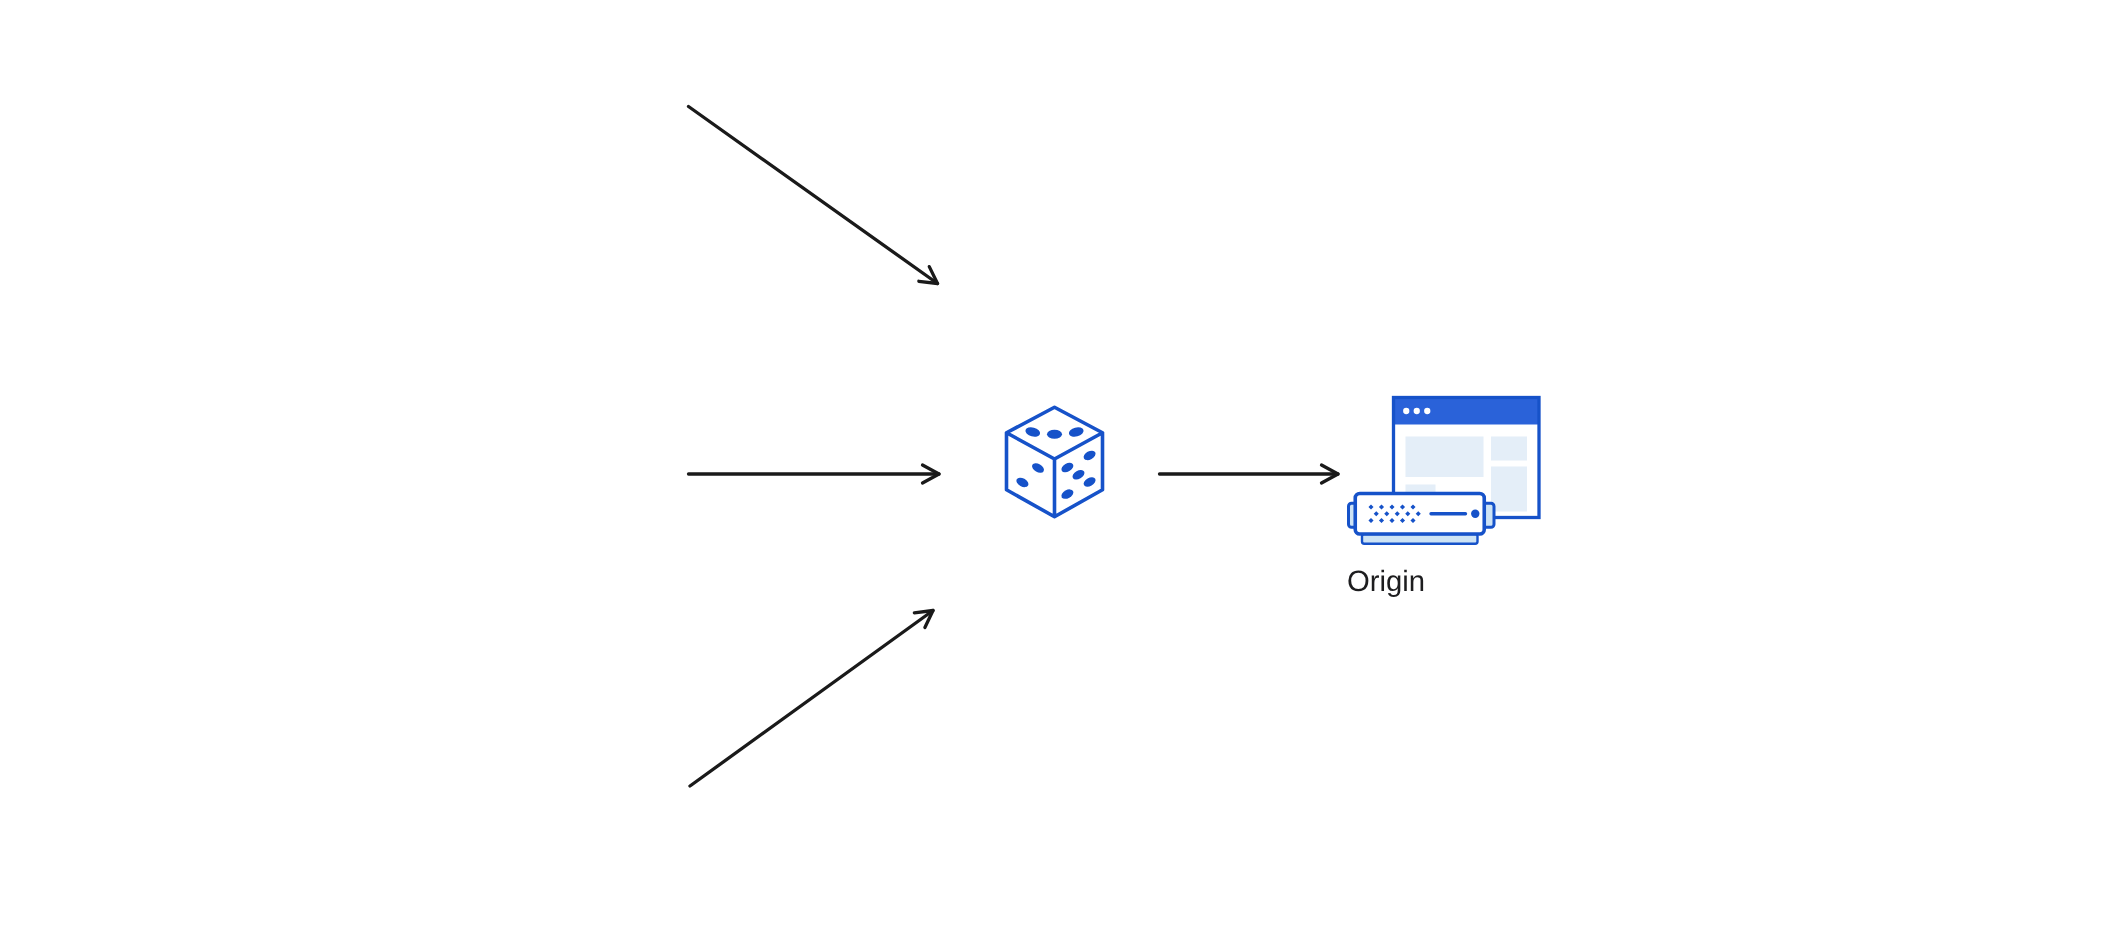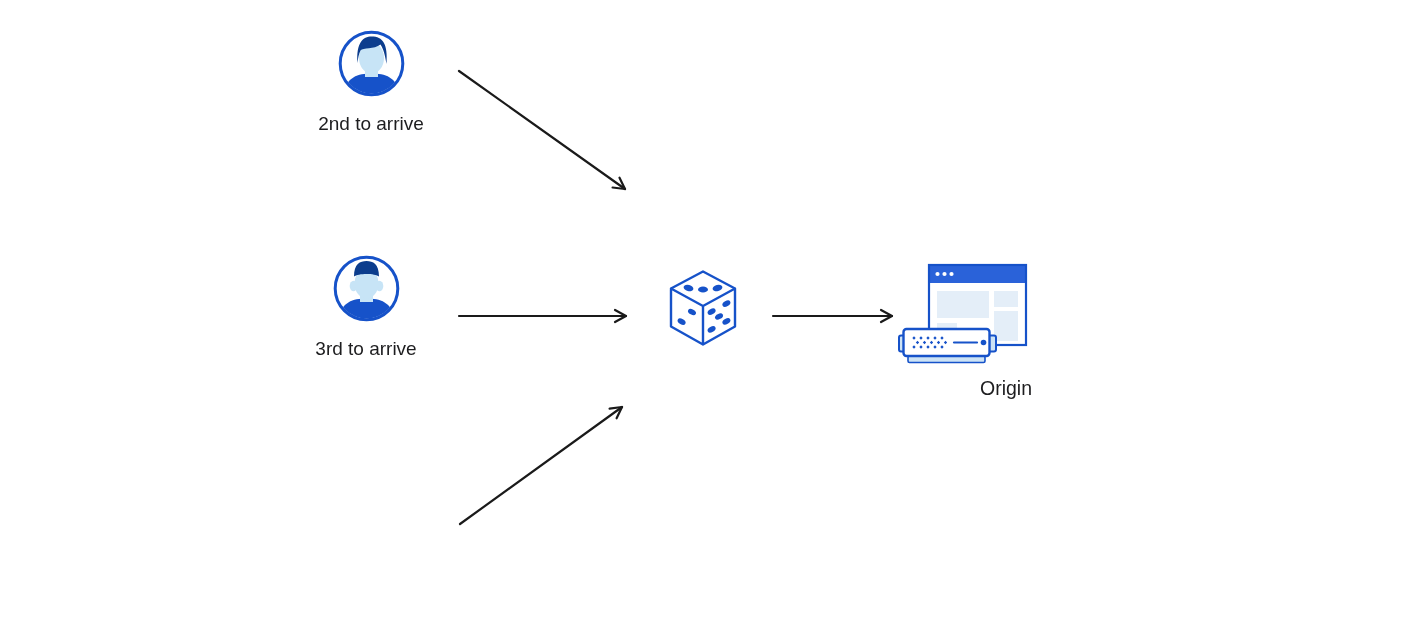--- a/index.html
+++ b/index.html
@@ -38,21 +38,21 @@
   }
   .origin-label {
     margin-top: 12px;
     font-size: 19.5px;
     color: var(--label-black);
     white-space: nowrap;
   }
   .dice-wrap { position: absolute; left: 668px; top: 269px; }
   .origin-wrap {
     position: absolute; left: 898px; top: 262px;
-    display: flex; flex-direction: column; align-items: flex-end; width: 134px;
+    display: flex; flex-direction: column; align-items: flex-start; width: 134px;
   }
   .arrows { position: absolute; left: 0; top: 0; pointer-events: none; }
   
   .st-blue  { stroke: var(--stroke-blue); }
   .f-blue   { fill: var(--stroke-blue); }
   .f-face   { fill: var(--face-blue); }
   .f-hair   { fill: var(--hair-navy); }
   .f-shirt  { fill: var(--stroke-blue); }
   .f-panel  { fill: var(--panel-blue); }
   .f-base   { fill: var(--base-blue); }
@@ -69,60 +69,21 @@
       <marker id="arrow-head" markerUnits="userSpaceOnUse" markerWidth="18" markerHeight="18" viewBox="0 0 18 18" refX="15.5" refY="9" orient="auto">
         <path d="M4.5,3 L15.5,9 L4.5,15" fill="none" class="st-arrow" stroke-width="2.2" stroke-linecap="round" stroke-linejoin="round"></path>
       </marker>
     </defs>
     <line x1="459" y1="71" x2="625" y2="189" class="st-arrow" stroke-width="2.2" stroke-linecap="round" marker-end="url(#arrow-head)"></line>
     <line x1="459" y1="316" x2="626" y2="316" class="st-arrow" stroke-width="2.2" stroke-linecap="round" marker-end="url(#arrow-head)"></line>
     <line x1="460" y1="524" x2="622" y2="407" class="st-arrow" stroke-width="2.2" stroke-linecap="round" marker-end="url(#arrow-head)"></line>
     <line x1="773" y1="316" x2="892" y2="316" class="st-arrow" stroke-width="2.2" stroke-linecap="round" marker-end="url(#arrow-head)"></line>
   </svg>
 
-  <div class="node" style="left:301px; top:30px;">
-    <svg width="67" height="67" viewBox="0 0 67 67">
-      <defs>
-          <clipPath id="clipA">
-            <circle cx="33.5" cy="33.5" r="30"></circle>
-          </clipPath>
-        </defs>
-      <circle cx="33.5" cy="33.5" r="31.3" fill="#fff" class="st-blue" stroke-width="3"></circle>
-      <g clip-path="url(#clipA)">
-        <path class="f-shirt" d="M5,67 C7,47.5 19,43.5 33.5,43.5 C48,43.5 60,47.5 62,67 Z"></path>
-        <rect class="f-face" x="27" y="32" width="13" height="15"></rect>
-        <ellipse class="f-face" cx="33.5" cy="28" rx="12.5" ry="15.5"></ellipse>
-        <path class="f-hair" d="M19.5,33 C18,13 25,6.5 33.5,6.5 C45,6.5 50,14 48.5,34
-                                C47,25 45.5,19 42.5,14.5 C36,19.5 25,17.5 22.5,20.5
-                                C20.8,24 20,28 19.5,33 Z"></path>
-      </g>
-    </svg>
-    <span class="node-label">2nd to arrive</span>
-  </div>
 
-  <div class="node" style="left:296px; top:255px;">
-    <svg width="67" height="67" viewBox="0 0 67 67">
-      <defs>
-          <clipPath id="clipB">
-            <circle cx="33.5" cy="33.5" r="30"></circle>
-          </clipPath>
-        </defs>
-      <circle cx="33.5" cy="33.5" r="31.3" fill="#fff" class="st-blue" stroke-width="3"></circle>
-      <g clip-path="url(#clipB)">
-        <path class="f-shirt" d="M5,67 C7,47.5 19,43.5 33.5,43.5 C48,43.5 60,47.5 62,67 Z"></path>
-        <rect class="f-face" x="27" y="32" width="13" height="15"></rect>
-        <ellipse class="f-face" cx="20.5" cy="31" rx="3.8" ry="5.2"></ellipse>
-        <ellipse class="f-face" cx="46.5" cy="31" rx="3.8" ry="5.2"></ellipse>
-        <ellipse class="f-face" cx="33.5" cy="28.5" rx="12" ry="15"></ellipse>
-        <path class="f-hair" d="M21,21.5 C21,9 27,6 33.5,6 C40,6 46,9 46,21.5
-                                C42,18 25,18 21,21.5 Z"></path>
-      </g>
-    </svg>
-    <span class="node-label">3rd to arrive</span>
-  </div>
 
 
   <div class="dice-wrap">
     <svg width="70" height="78" viewBox="0 0 70 78">
       <path fill="#fff" class="st-blue" stroke-width="2.4" stroke-linejoin="round" d="M35,2.5 L67,19.5 L35,37 L3,19.5 Z
                M3,19.5 L35,37 L35,75.5 L3,57.5 Z
                M67,19.5 L35,37 L35,75.5 L67,57.5 Z"></path>
 
       <ellipse class="f-blue" cx="20.5" cy="19" rx="5" ry="3" transform="rotate(15 20.5 19)"></ellipse>
       <ellipse class="f-blue" cx="35" cy="20.5" rx="5" ry="3"></ellipse>

